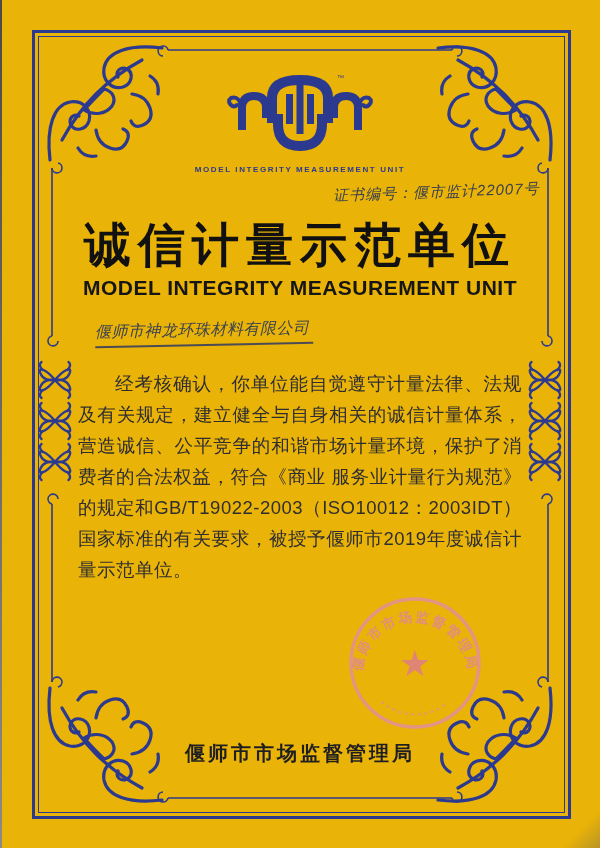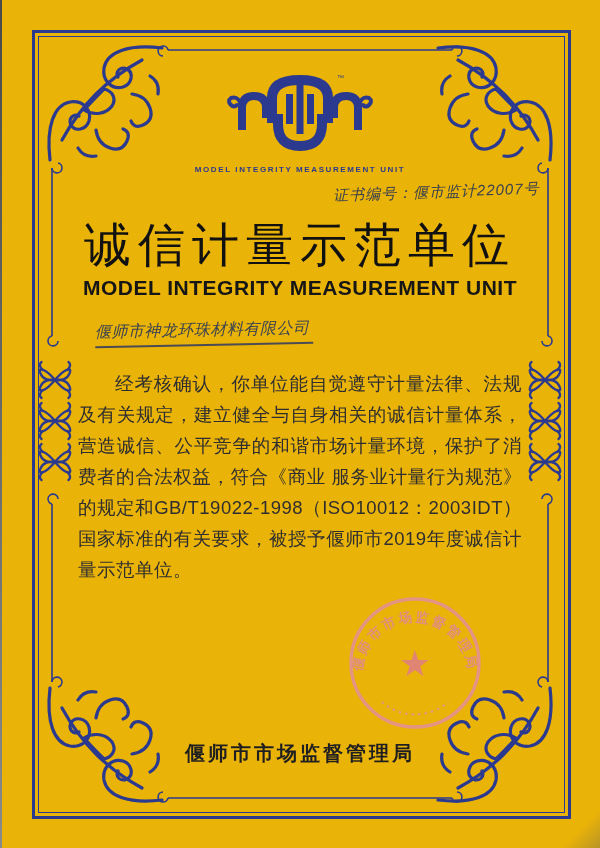--- a/index.html
+++ b/index.html
@@ -20,21 +20,21 @@
 
   .cert-no{
     position:absolute;top:183px;right:60px;
     font-size:15px;color:#39404e;letter-spacing:1px;
     transform:rotate(-2deg);font-style:italic;
     border-bottom:1px solid rgba(60,64,78,.0);
   }
   .title-zh{
     position:absolute;top:214px;left:0;width:100%;text-align:center;
     font-family:"Liberation Serif","DejaVu Serif",serif;
-    font-size:47px;font-weight:400;letter-spacing:7px;color:#111;
+    font-size:47px;font-weight:700;letter-spacing:7px;color:#111;
   }
   .title-en{
     position:absolute;top:276px;left:0;width:100%;text-align:center;
     font-size:21px;font-weight:800;letter-spacing:.5px;color:#161616;
   }
   .company{
     position:absolute;top:320px;left:95px;width:218px;
     font-size:16px;color:#3c4350;font-style:italic;letter-spacing:.5px;
     padding-bottom:3px;border-bottom:2px solid #4b4b55;
     transform:rotate(-1.2deg);white-space:nowrap;
@@ -148,21 +148,21 @@
 
   <div class="cert-no">
     <span>证书编号：</span><span>偃市监计22007号</span>
   </div>
 
   <div class="title-zh">诚信计量示范单位</div>
   <div class="title-en">MODEL INTEGRITY MEASUREMENT UNIT</div>
 
   <div class="company">偃师市神龙环珠材料有限公司</div>
 
-  <div class="body-text">经考核确认，你单位能自觉遵守计量法律、法规及有关规定，建立健全与自身相关的诚信计量体系，营造诚信、公平竞争的和谐市场计量环境，保护了消费者的合法权益，符合《商业 服务业计量行为规范》的规定和GB/T19022-1998（ISO10012：2003IDT）国家标准的有关要求，被授予偃师市2019年度诚信计量示范单位。</div>
+  <div class="body-text">经考核确认，你单位能自觉遵守计量法律、法规及有关规定，建立健全与自身相关的诚信计量体系，营造诚信、公平竞争的和谐市场计量环境，保护了消费者的合法权益，符合《商业 服务业计量行为规范》的规定和GB/T19022-2003（ISO10012：2003IDT）国家标准的有关要求，被授予偃师市2019年度诚信计量示范单位。</div>
 
 
   <svg class="seal" viewBox="0 0 142 142">
     <defs>
       <path id="sealArc" d="M 20 97 A 53 53 0 1 1 122 97" fill="none"></path>
     </defs>
     <circle cx="71" cy="71" r="64" fill="none" stroke="#e59090" stroke-width="3.4"></circle>
     <text font-size="13.5" fill="#e08a8a" letter-spacing="2.5" font-weight="bold">
       <textPath href="#sealArc" startOffset="50%" text-anchor="middle">偃师市市场监督管理局</textPath>
     </text>

